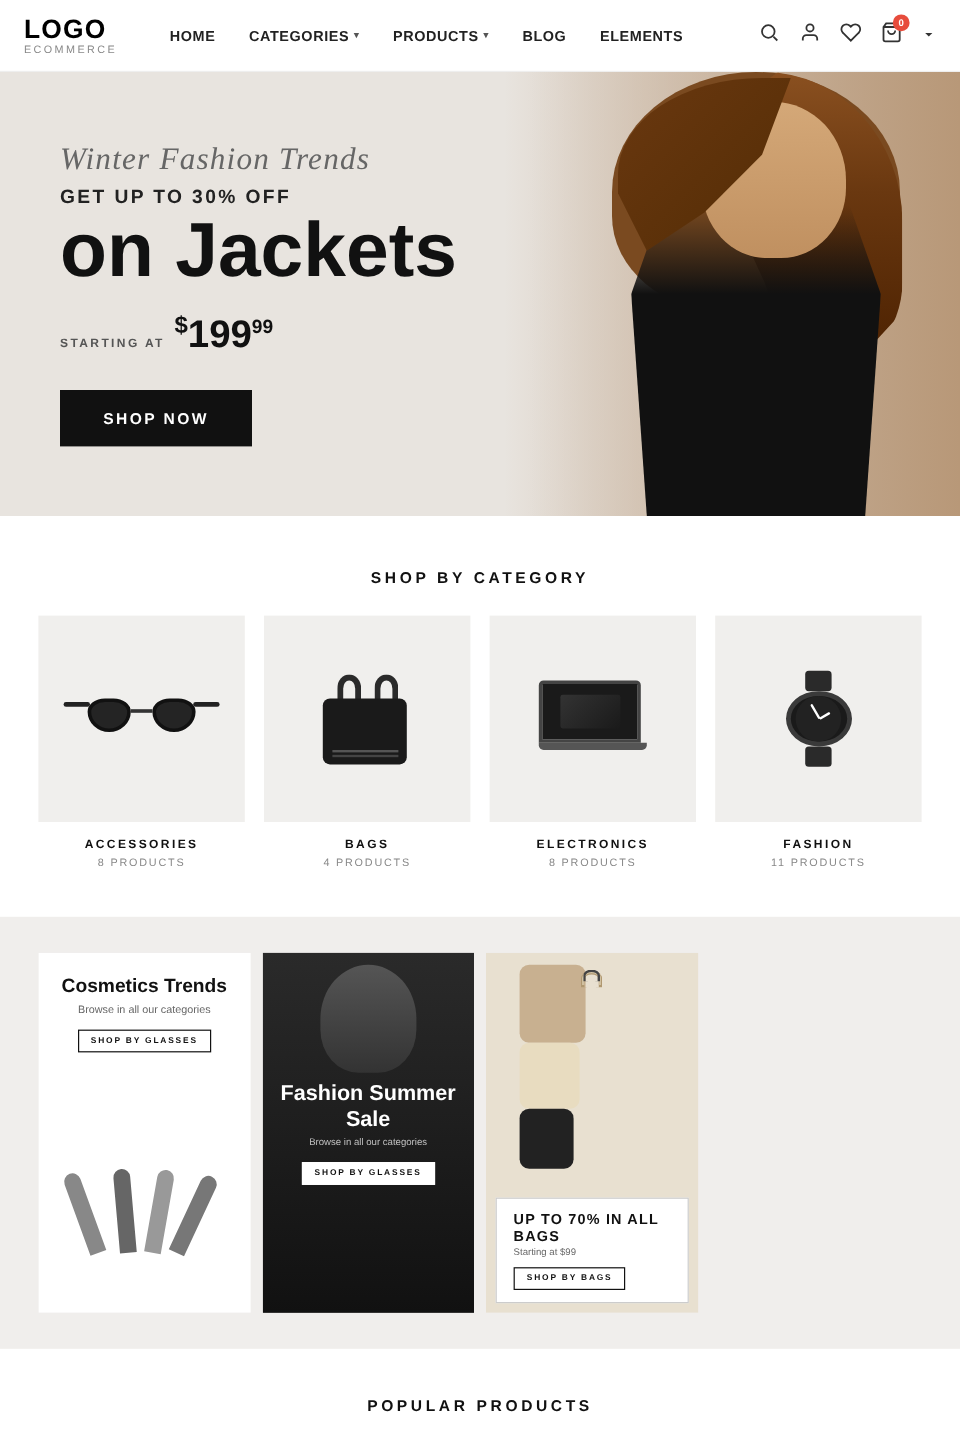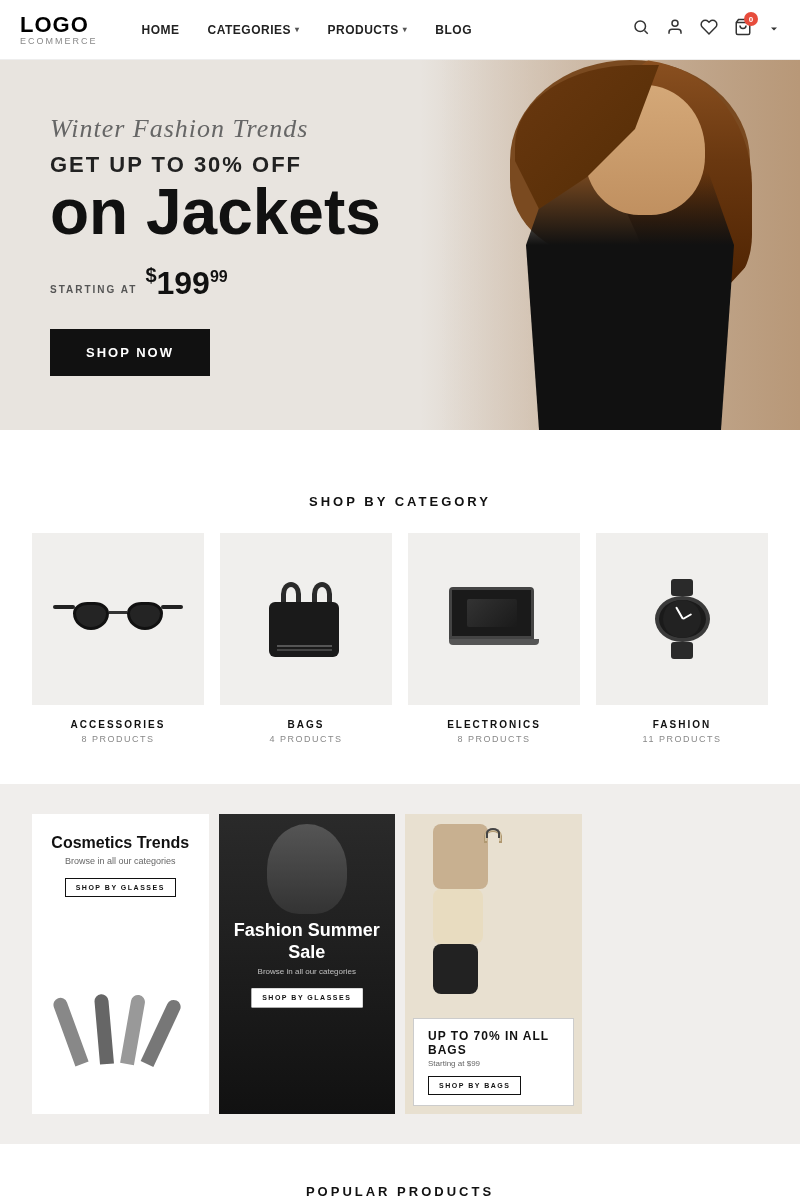--- a/index.html
+++ b/index.html
@@ -99,21 +99,21 @@
     }
     .hero-subtitle {
       font-family: 'Georgia', serif;
       font-style: italic;
       font-size: 26px;
       color: #666;
       margin-bottom: 8px;
       letter-spacing: 1px;
     }
     .hero-discount {
-      font-size: 22px;
+      font-size: 16px;
       font-weight: 800;
       letter-spacing: 2px;
       text-transform: uppercase;
       color: #222;
       margin-bottom: 2px;
     }
     .hero-product {
       font-size: 64px;
       font-weight: 900;
       color: #111;
@@ -160,21 +160,21 @@
       cursor: pointer;
     }
 
     
     .section-title {
       text-align: center;
       font-size: 13px;
       font-weight: 700;
       letter-spacing: 3px;
       text-transform: uppercase;
-      padding: 64px 0 24px;
+      padding: 44px 0 24px;
       color: #111;
     }
     .categories-grid {
       display: grid;
       grid-template-columns: repeat(4, 1fr);
       gap: 16px;
       padding: 0 32px 20px;
     }
     .category-card {
       display: flex;
@@ -673,20 +673,23 @@
     <div class="nav-item">
       <span>CATEGORIES</span>
       <span class="nav-arrow">▾</span>
     </div>
     <div class="nav-item">
       <span>PRODUCTS</span>
       <span class="nav-arrow">▾</span>
     </div>
     <div class="nav-item">
       <span>BLOG</span>
+    </div>
+    <div class="nav-item">
+      <span>ELEMENTS</span>
     </div>
   </nav>
   <div class="header-icons">
     <div class="header-icon">
       <svg width="18" height="18" viewBox="0 0 24 24" fill="none" stroke="#333" stroke-width="2">
           <circle cx="11" cy="11" r="7"></circle>
           <line x1="21" y1="21" x2="16.65" y2="16.65"></line>
         </svg>
     </div>
     <div class="header-icon">

